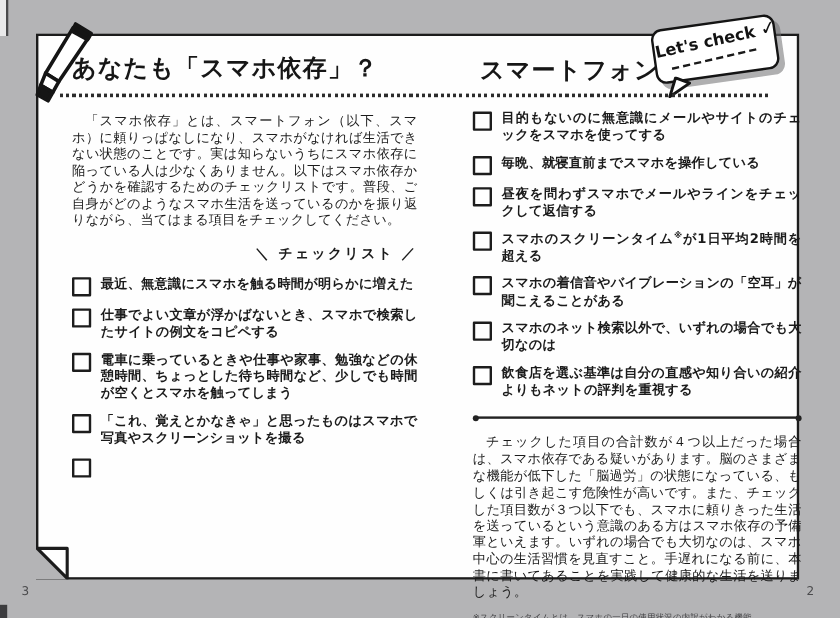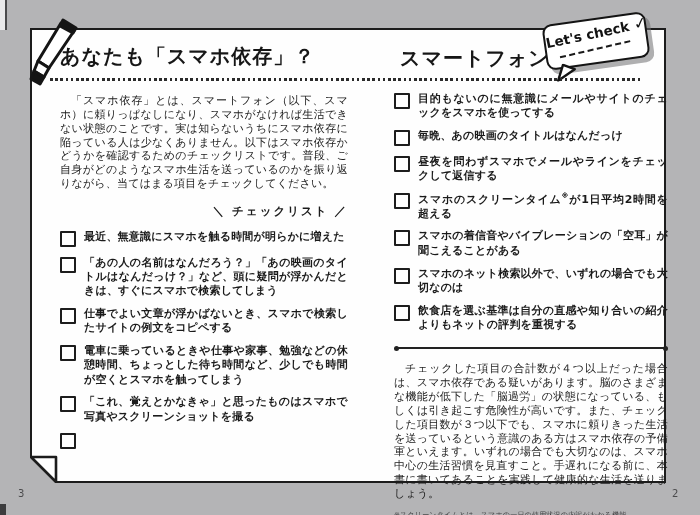--- a/index.html
+++ b/index.html
@@ -95,24 +95,20 @@
     <div class="col col-left">
       <p class="body-par">「スマホ依存」とは、スマートフォン（以下、スマホ）に頼りっぱなしになり、スマホがなければ生活できない状態のことです。実は知らないうちにスマホ依存に陥っている人は少なくありません。以下はスマホ依存かどうかを確認するためのチェックリストです。普段、ご自身がどのようなスマホ生活を送っているのかを振り返りながら、当てはまる項目をチェックしてください。</p>
       <div class="mini-header">＼ チェックリスト ／</div>
       <div class="items">
         <div class="item">
           <span class="cb"></span>
           <span class="itx">最近、無意識にスマホを触る時間が明らかに増えた</span>
         </div>
         <div class="item">
           <span class="cb"></span>
-          <span class="itx">「あの人の名前はなんだろう？」「あの映画のタイトルはなんだっけ？」など、頭に疑問が浮かんだときは、すぐにスマホで検索してしまう</span>
-        </div>
-        <div class="item">
-          <span class="cb"></span>
           <span class="itx">仕事でよい文章が浮かばないとき、スマホで検索したサイトの例文をコピペする</span>
         </div>
         <div class="item">
           <span class="cb"></span>
           <span class="itx">電車に乗っているときや仕事や家事、勉強などの休憩時間、ちょっとした待ち時間など、少しでも時間が空くとスマホを触ってしまう</span>
         </div>
         <div class="item">
           <span class="cb"></span>
           <span class="itx">「これ、覚えとかなきゃ」と思ったものはスマホで写真やスクリーンショットを撮る</span>
         </div>
@@ -123,21 +119,21 @@
     </div>
 
     <div class="col col-right">
       <div class="items" style="margin-top:0;">
         <div class="item">
           <span class="cb"></span>
           <span class="itx">目的もないのに無意識にメールやサイトのチェックをスマホを使ってする</span>
         </div>
         <div class="item">
           <span class="cb"></span>
-          <span class="itx">毎晩、あの映画のタイトルはなんだっけ</span>
+          <span class="itx">毎晩、就寝直前までスマホを操作している</span>
         </div>
         <div class="item">
           <span class="cb"></span>
           <span class="itx">昼夜を問わずスマホでメールやラインをチェックして返信する</span>
         </div>
         <div class="item">
           <span class="cb"></span>
           <span class="itx"><span>スマホのスクリーンタイム</span><span class="sup">※</span><span>が1日平均2時間を超える</span></span>
         </div>
         <div class="item">

